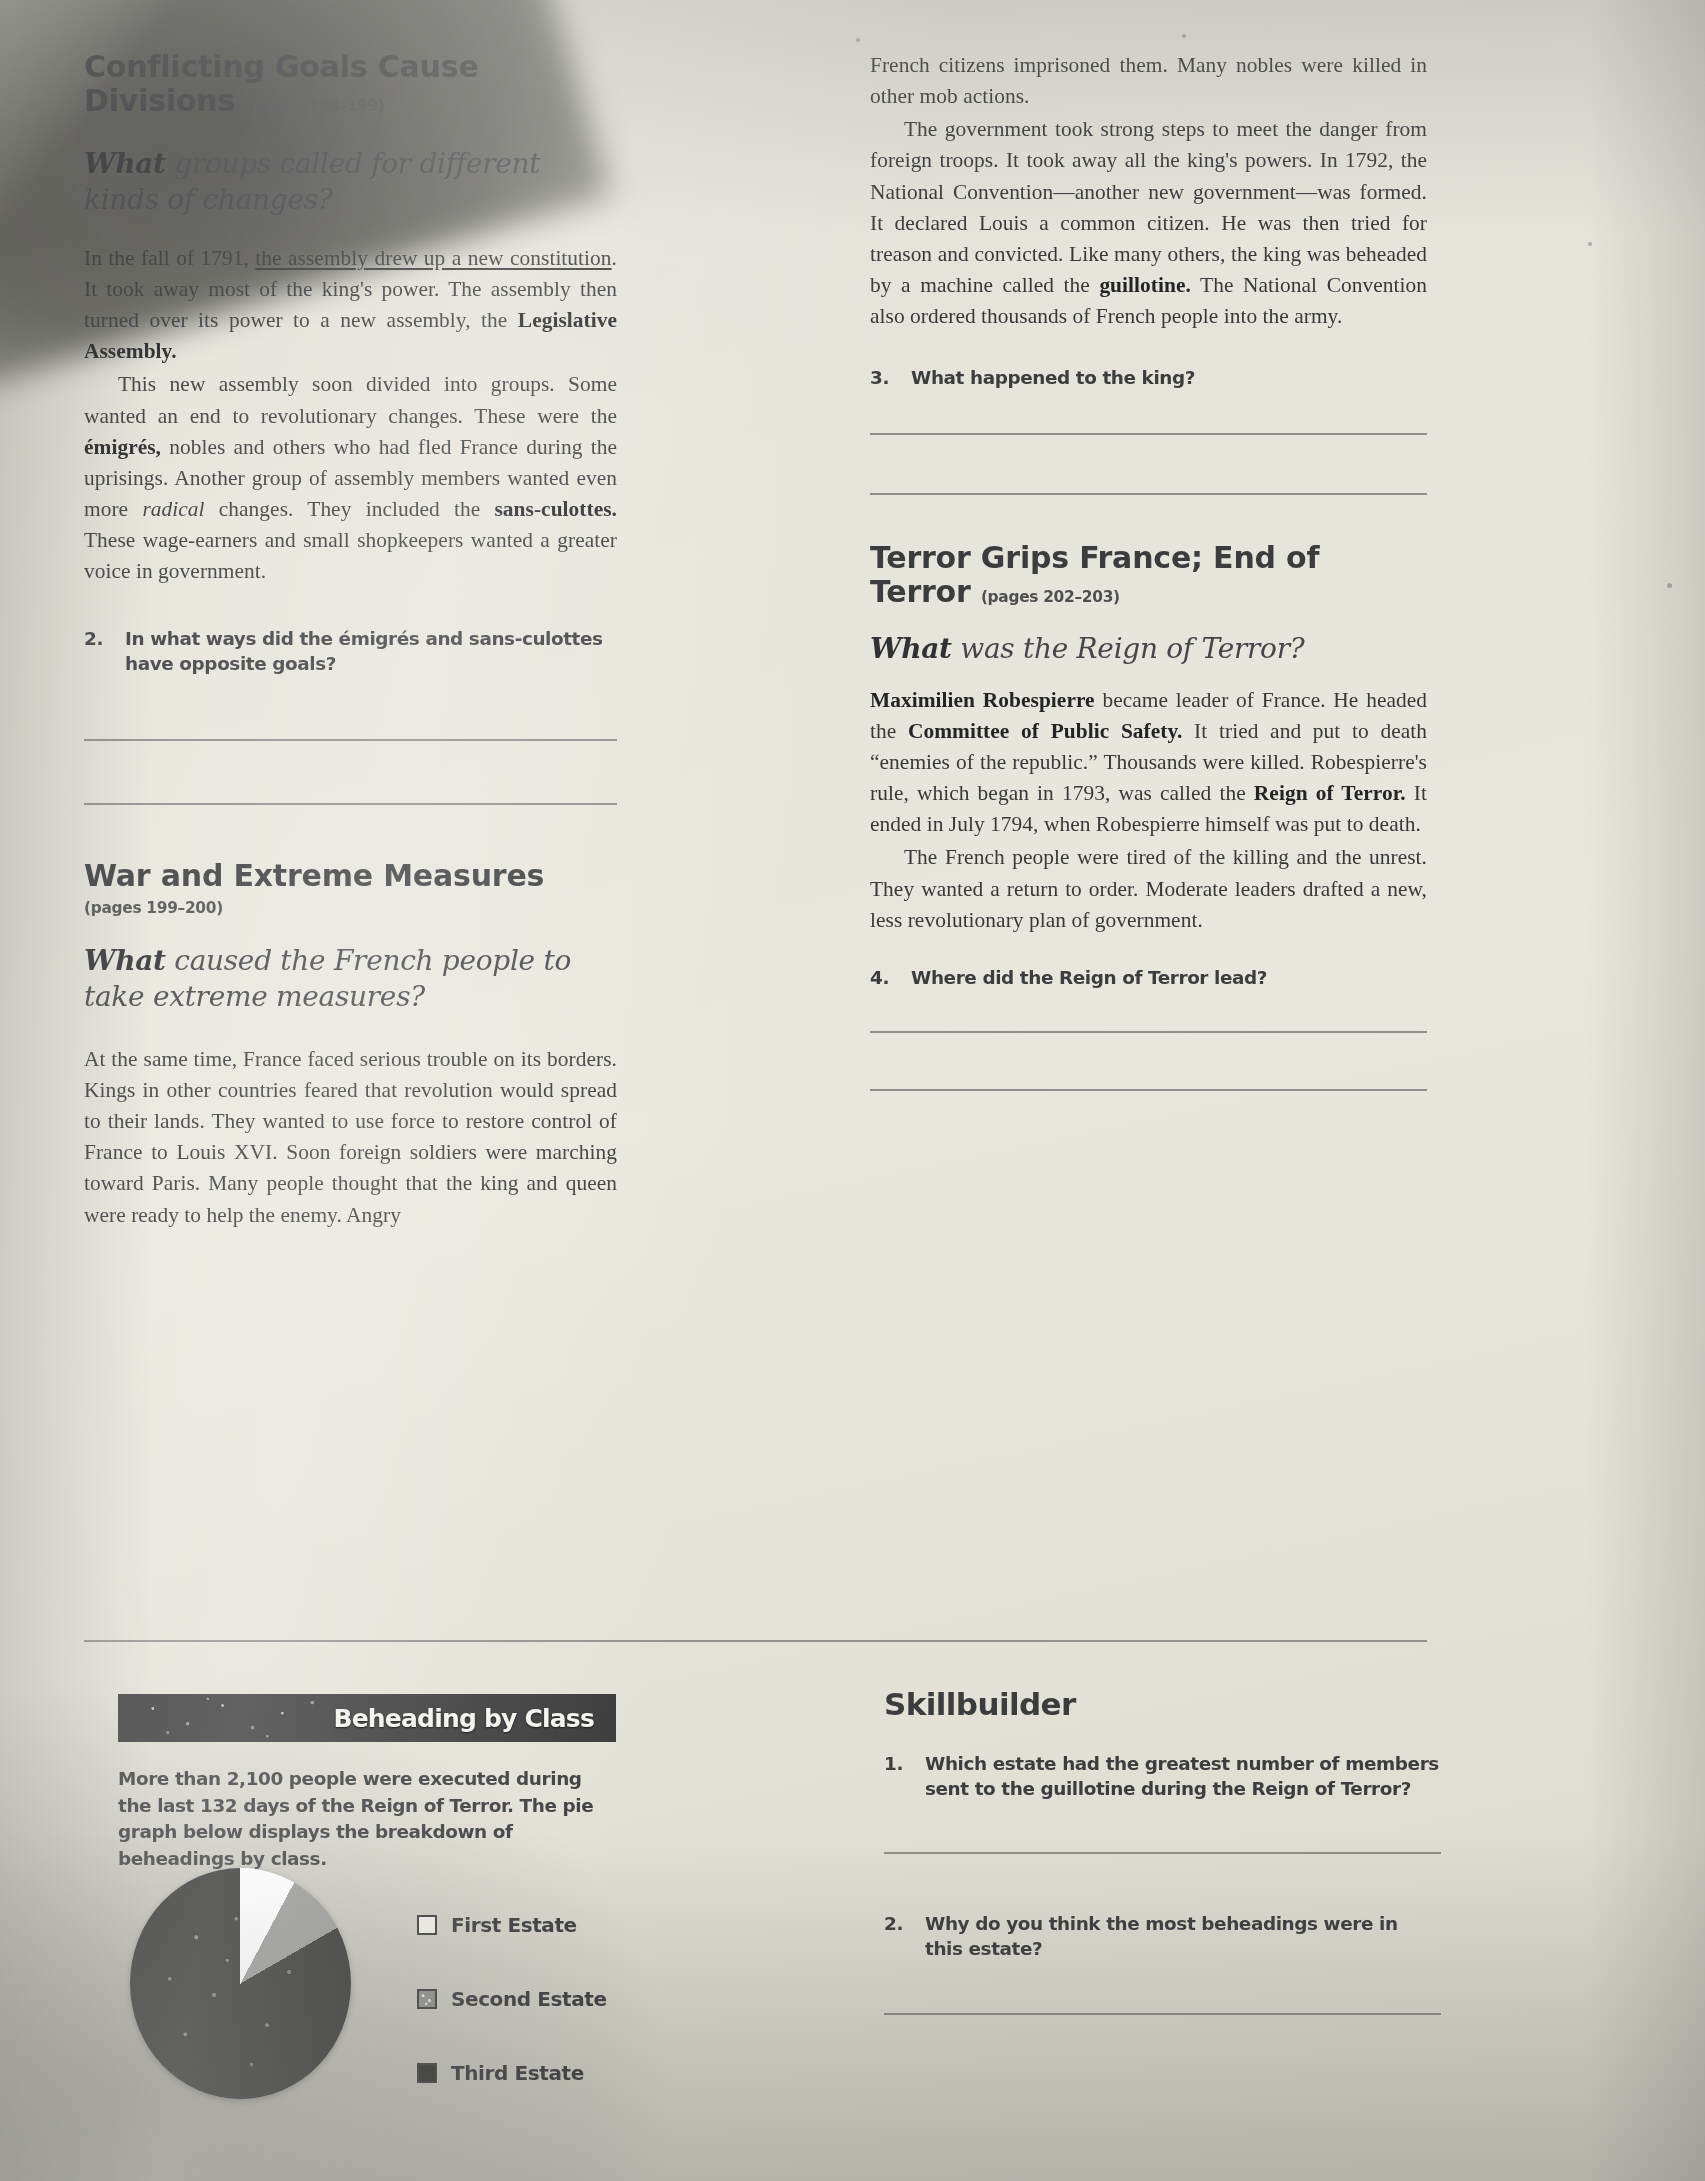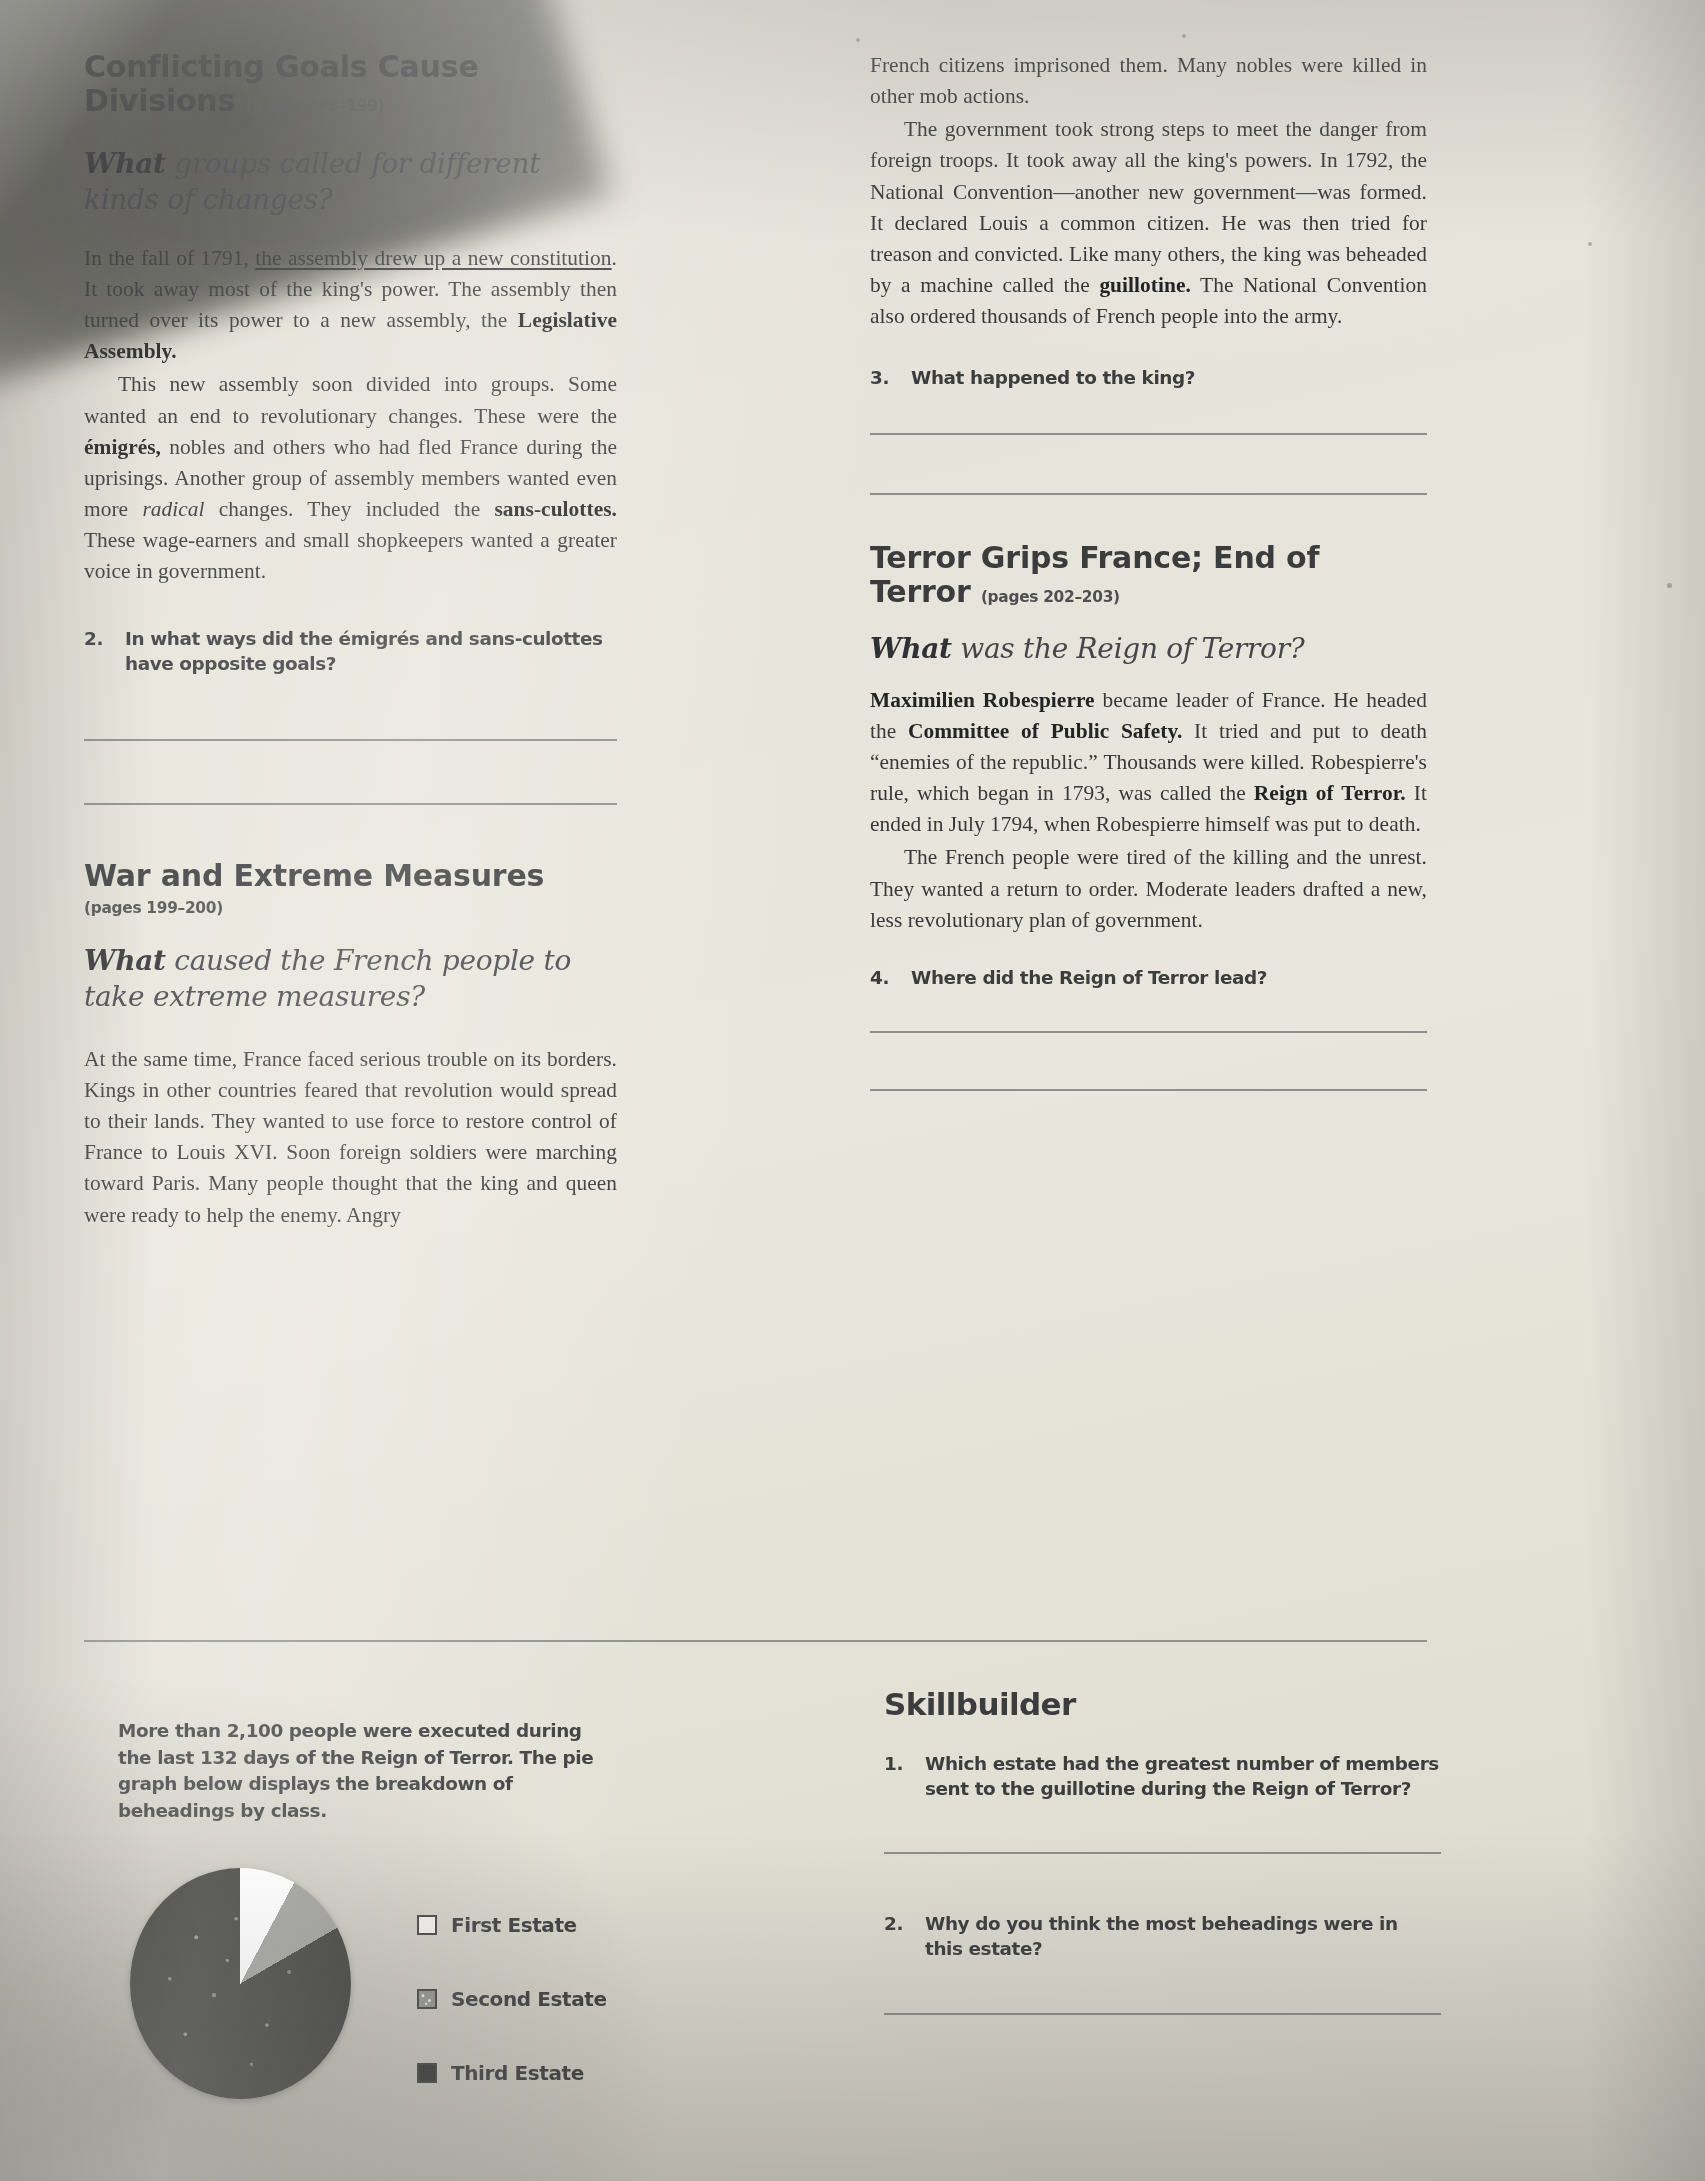--- a/index.html
+++ b/index.html
@@ -277,20 +277,24 @@
         <div class="n">4.</div>
         <div class="t">Where did the Reign of Terror lead?</div>
       </div>
       <div class="ansline" style="margin-top:40px;"></div>
       <div class="ansline" style="margin-top:56px;"></div>
     </div>
 
     <div id="divider" style="top:1640px;"></div>
 
     <div style="position:absolute;left:118px;top:1694px;width:498px;">
+      <div class="darkbar" style="height:48px;">
+        <div class="speck"></div>
+        <div class="label">Beheading by Class</div>
+      </div>
       <div class="panel-body" style="margin-top:24px;width:490px;">More than 2,100 people were executed during the last 132 days of the Reign of Terror. The pie graph below displays the breakdown of beheadings by class.</div>
     </div>
 
     <div id="pie-wrap">
       <div id="pie">
         <div class="grain"></div>
       </div>
     </div>
 
     <div class="legend">

